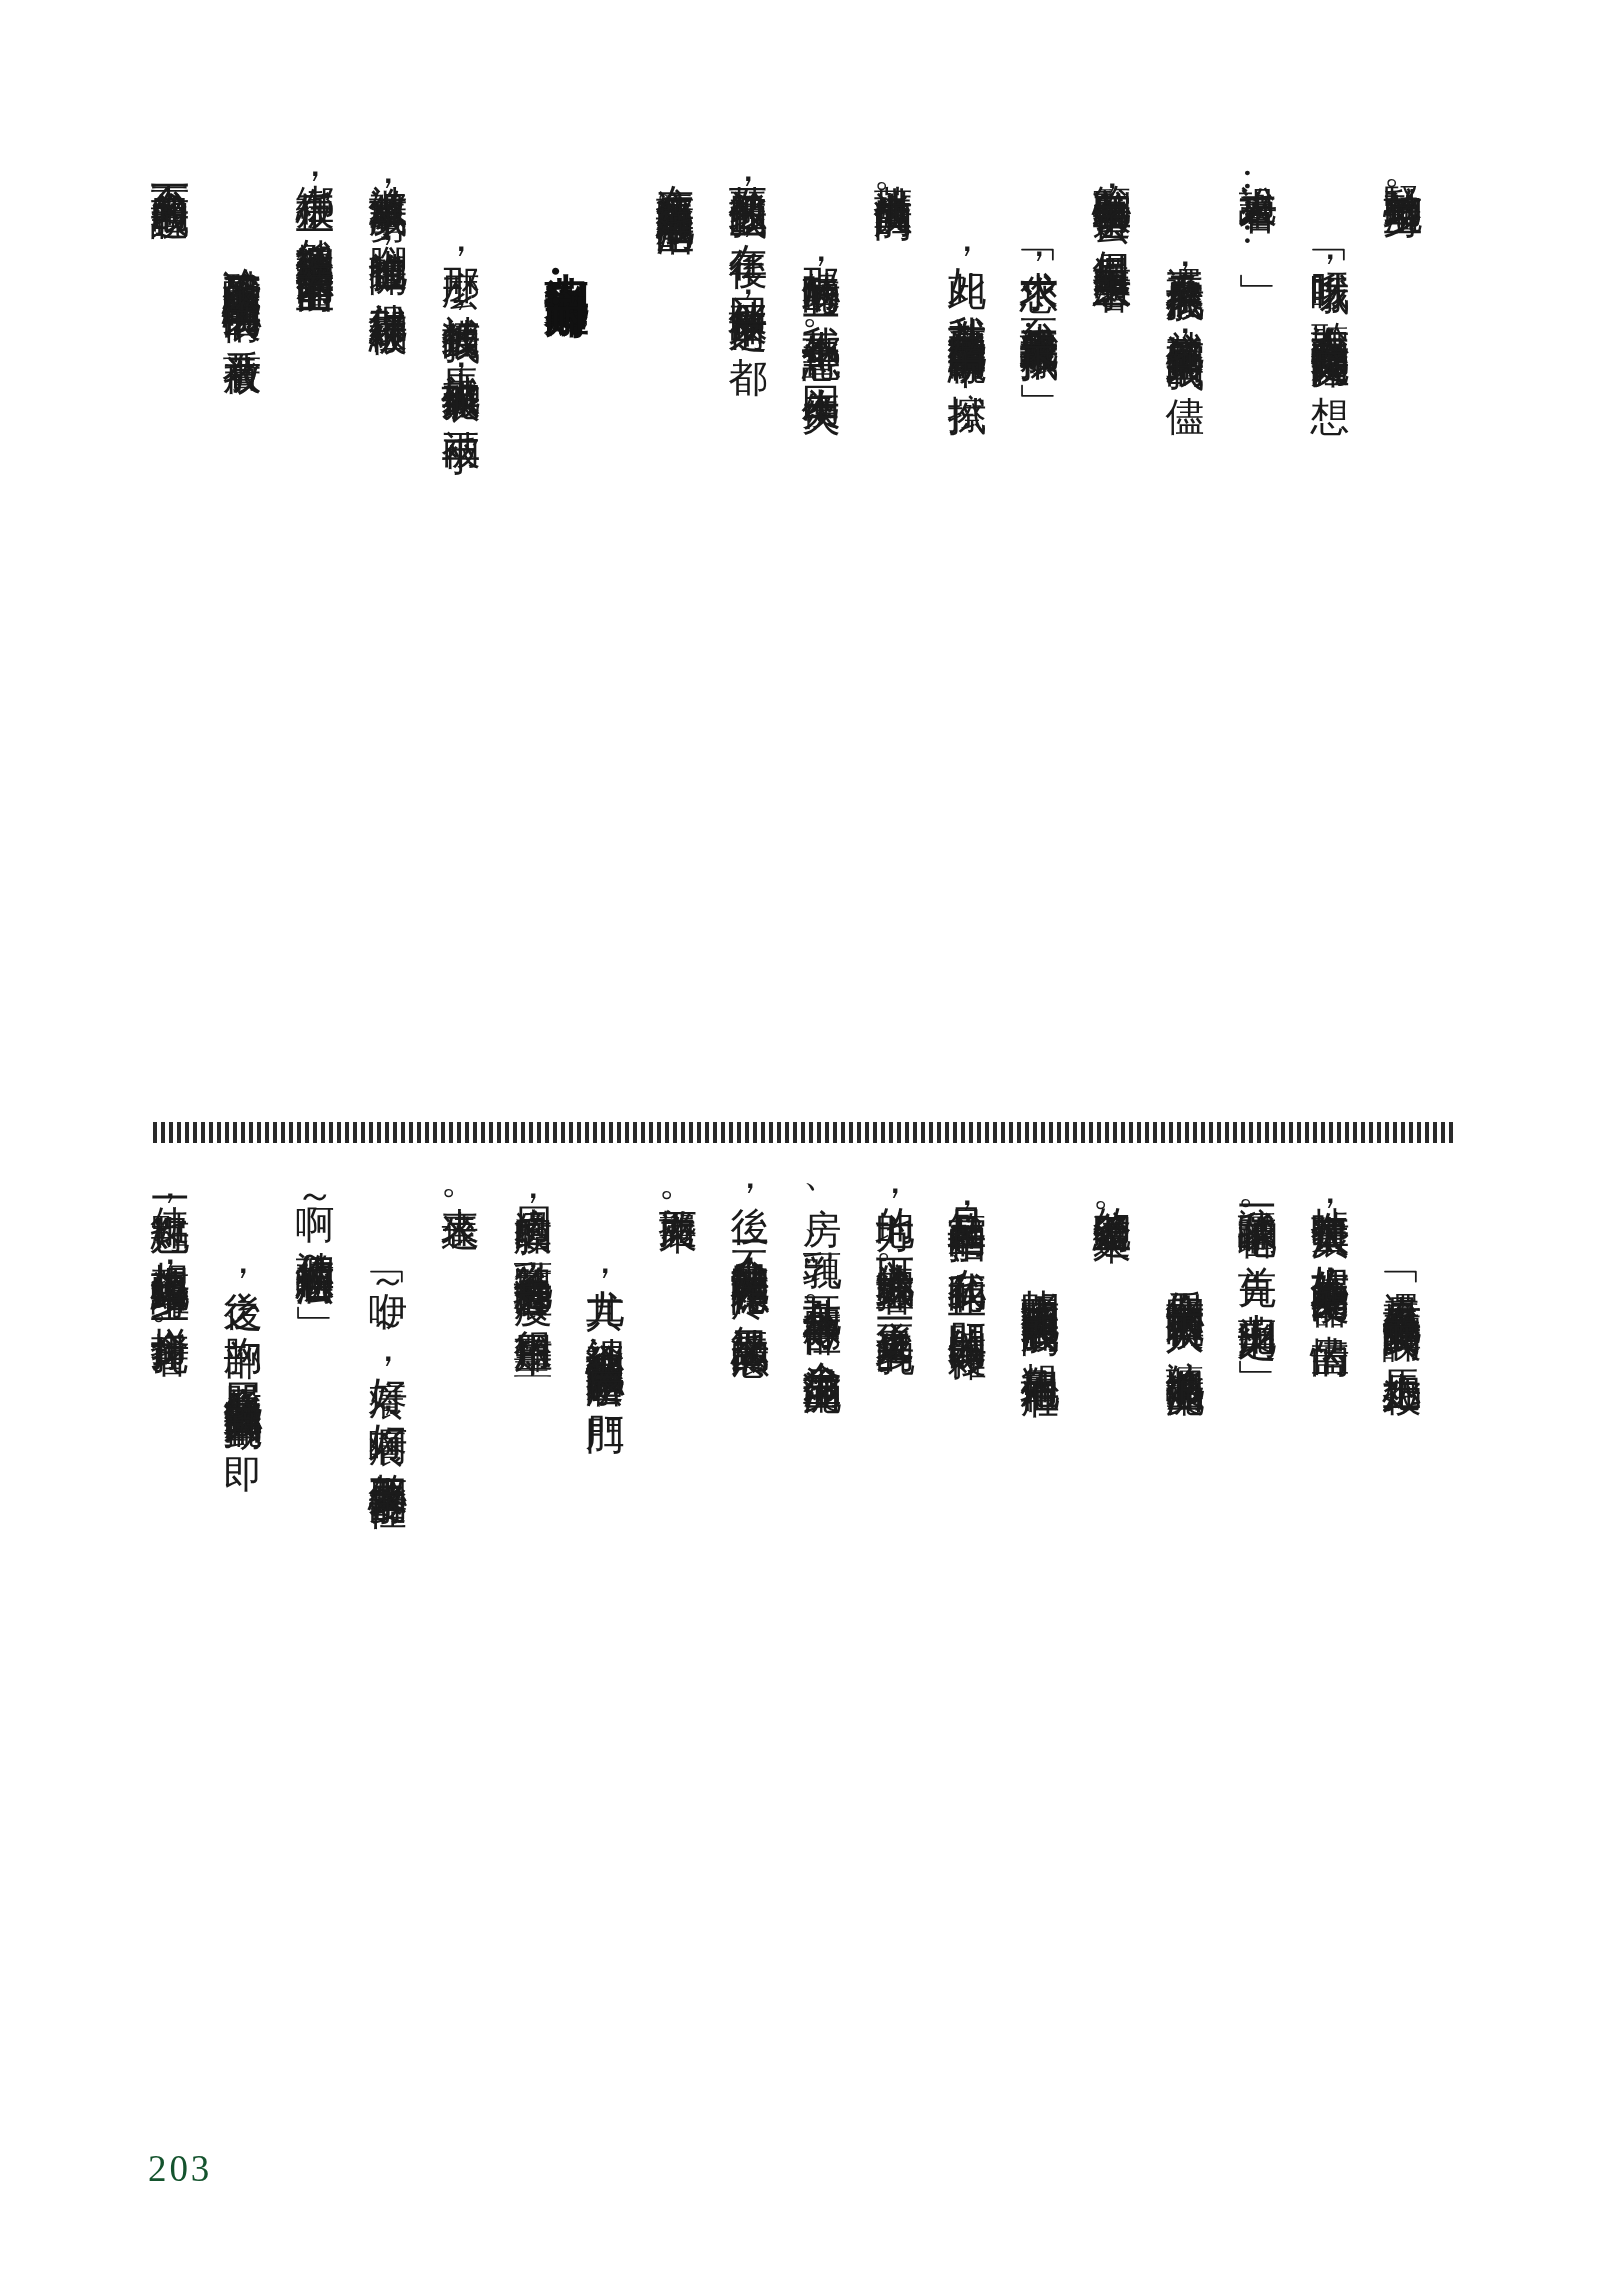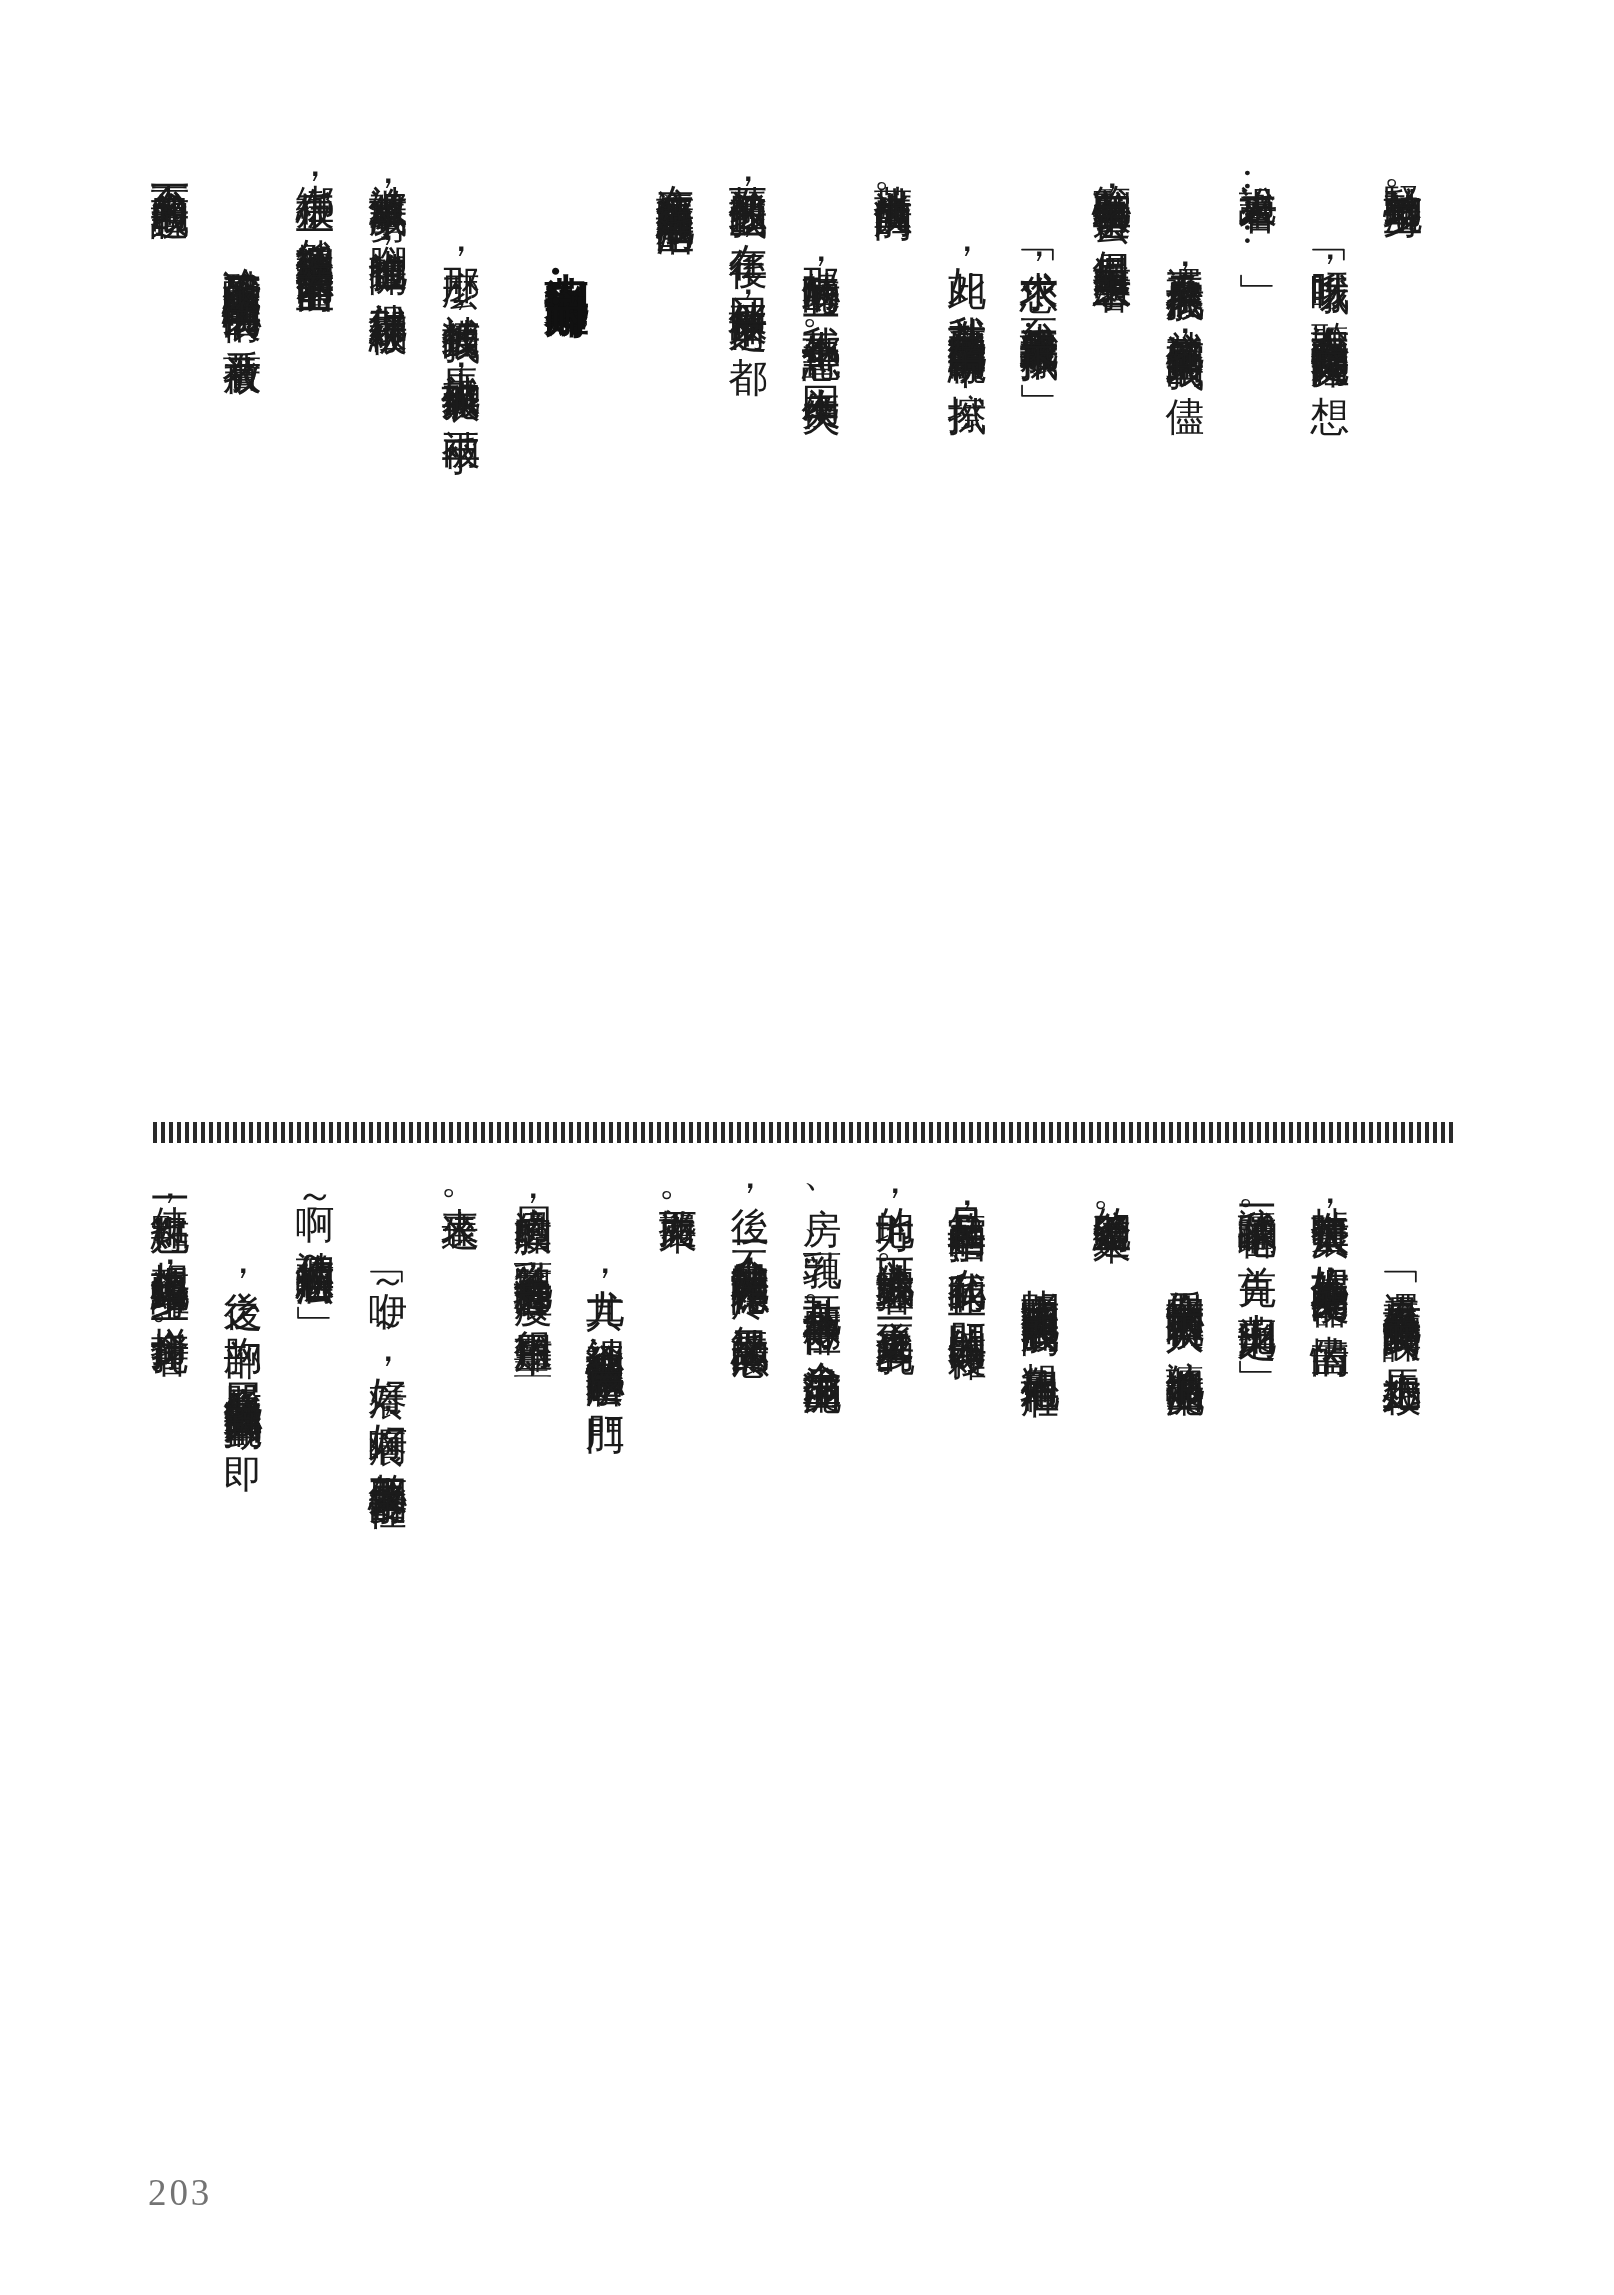--- a/index.html
+++ b/index.html
@@ -40,22 +40,21 @@
     width: 1304px;
     height: 21px;
     background: repeating-linear-gradient(90deg, #2a2a2a 0px, #2a2a2a 3.6px, #ffffff 3.6px, #ffffff 8px);
   }
   .pagenum {
     position: absolute;
     left: 148px;
     top: 2147px;
     font-size: 37px;
     letter-spacing: 2.9px;
-    color: #737373;
-    margin-top: 24px;
+    color: #14532d;
   }
 </style>
 </head>
 <body>
 
 <div class="page">
 
   <section>
     <div class="col tcol" style="left:1384px">騷動的藩主現身了。</div>
     <div class="col tcol ind" style="left:1311px">「哦呀哦呀，聽說有人在我宅邸庭院內拉屎，想</div>

